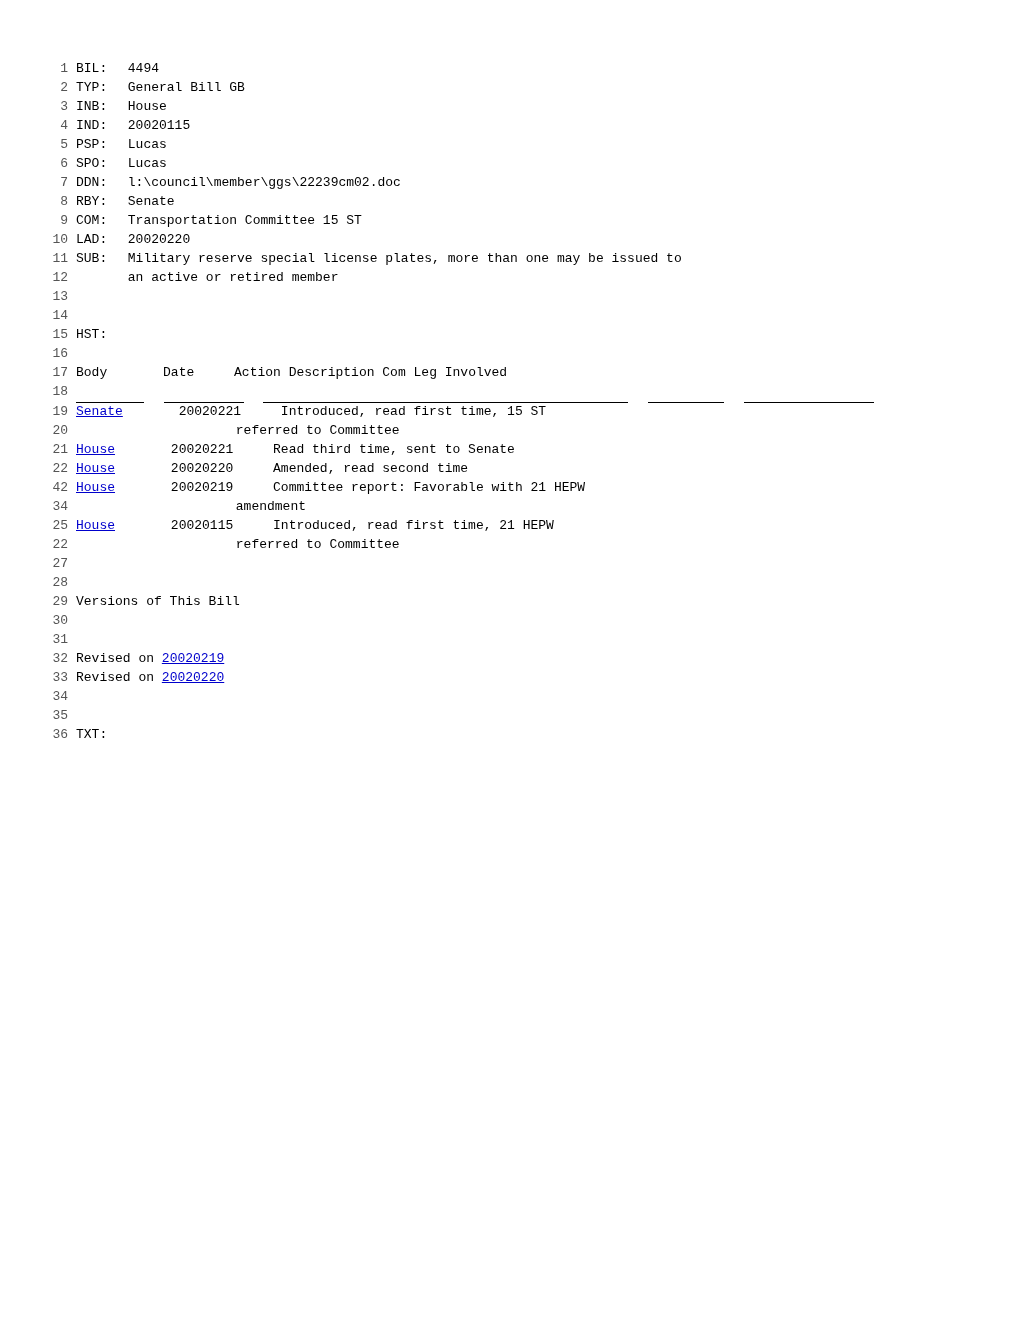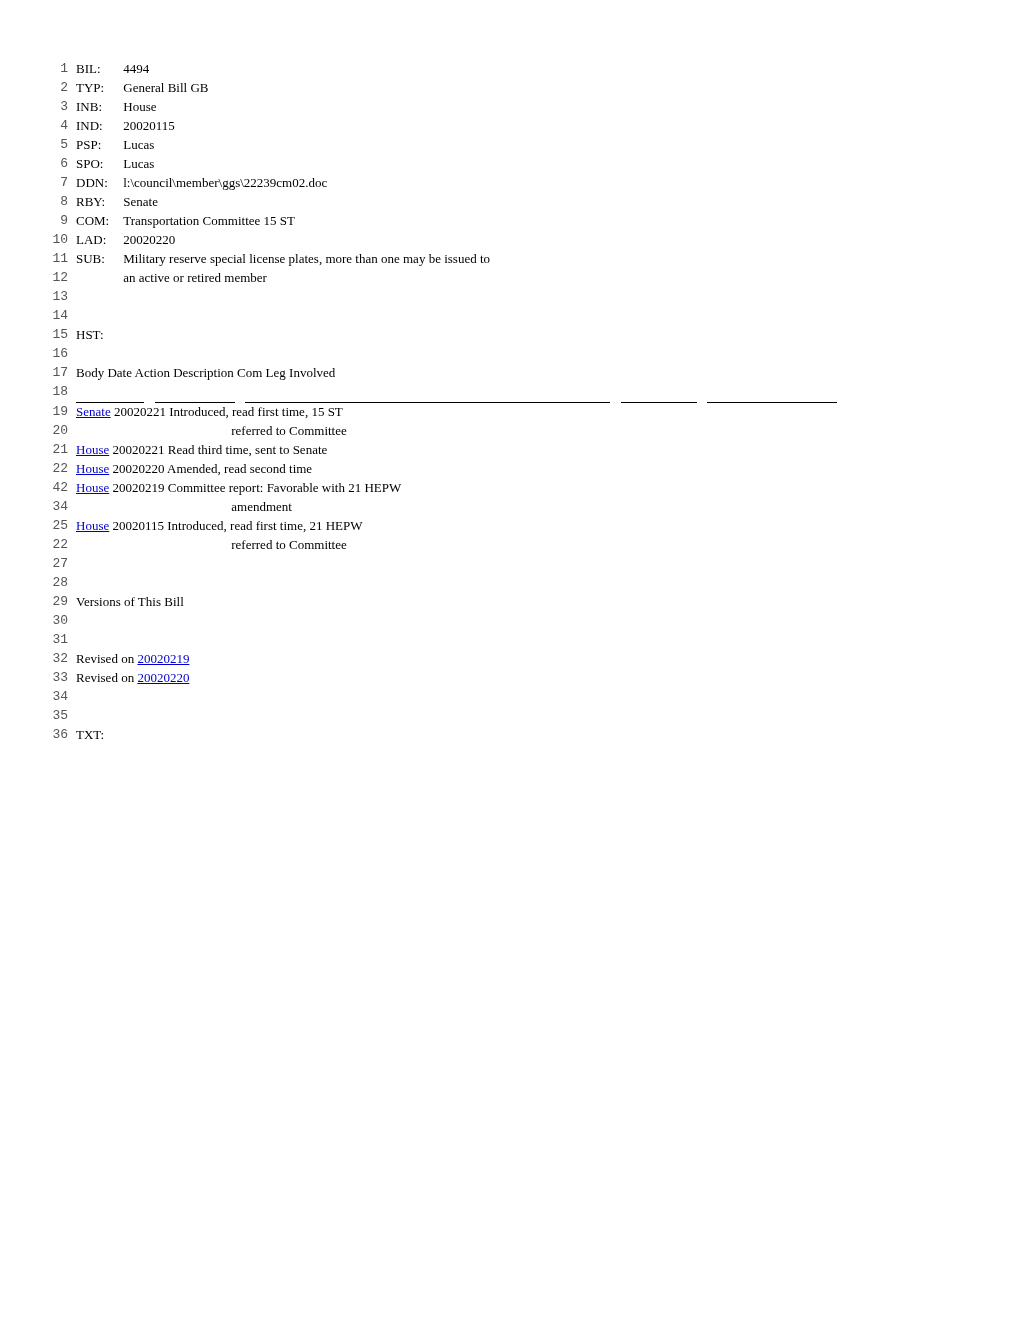--- a/index.html
+++ b/index.html
@@ -23,44 +23,45 @@
     }
     .line-num {
       width: 28px;
       text-align: right;
       color: #555;
       flex-shrink: 0;
       margin-right: 8px;
     }
     .line-content {
       flex: 1;
-      font-family: Liberation Serif, serif;
     }
     .field-label {
       display: inline-block;
       width: 40px;
     }
     .field-value {
       margin-left: 4px;
     }
     a {
       color: #0000cc;
       text-decoration: underline;
     }
     .col-body {
       width: 68px;
       flex-shrink: 0;
     }
     .col-date {
       width: 84px;
       flex-shrink: 0;
+      margin-left: 48px;
     }
     .col-action {
       width: 370px;
       flex-shrink: 0;
+      margin-left: 32px;
     }
     .col-com {
       width: 80px;
       flex-shrink: 0;
     }
     .col-leg {
       flex: 1;
     }
   </style>
 </head>

